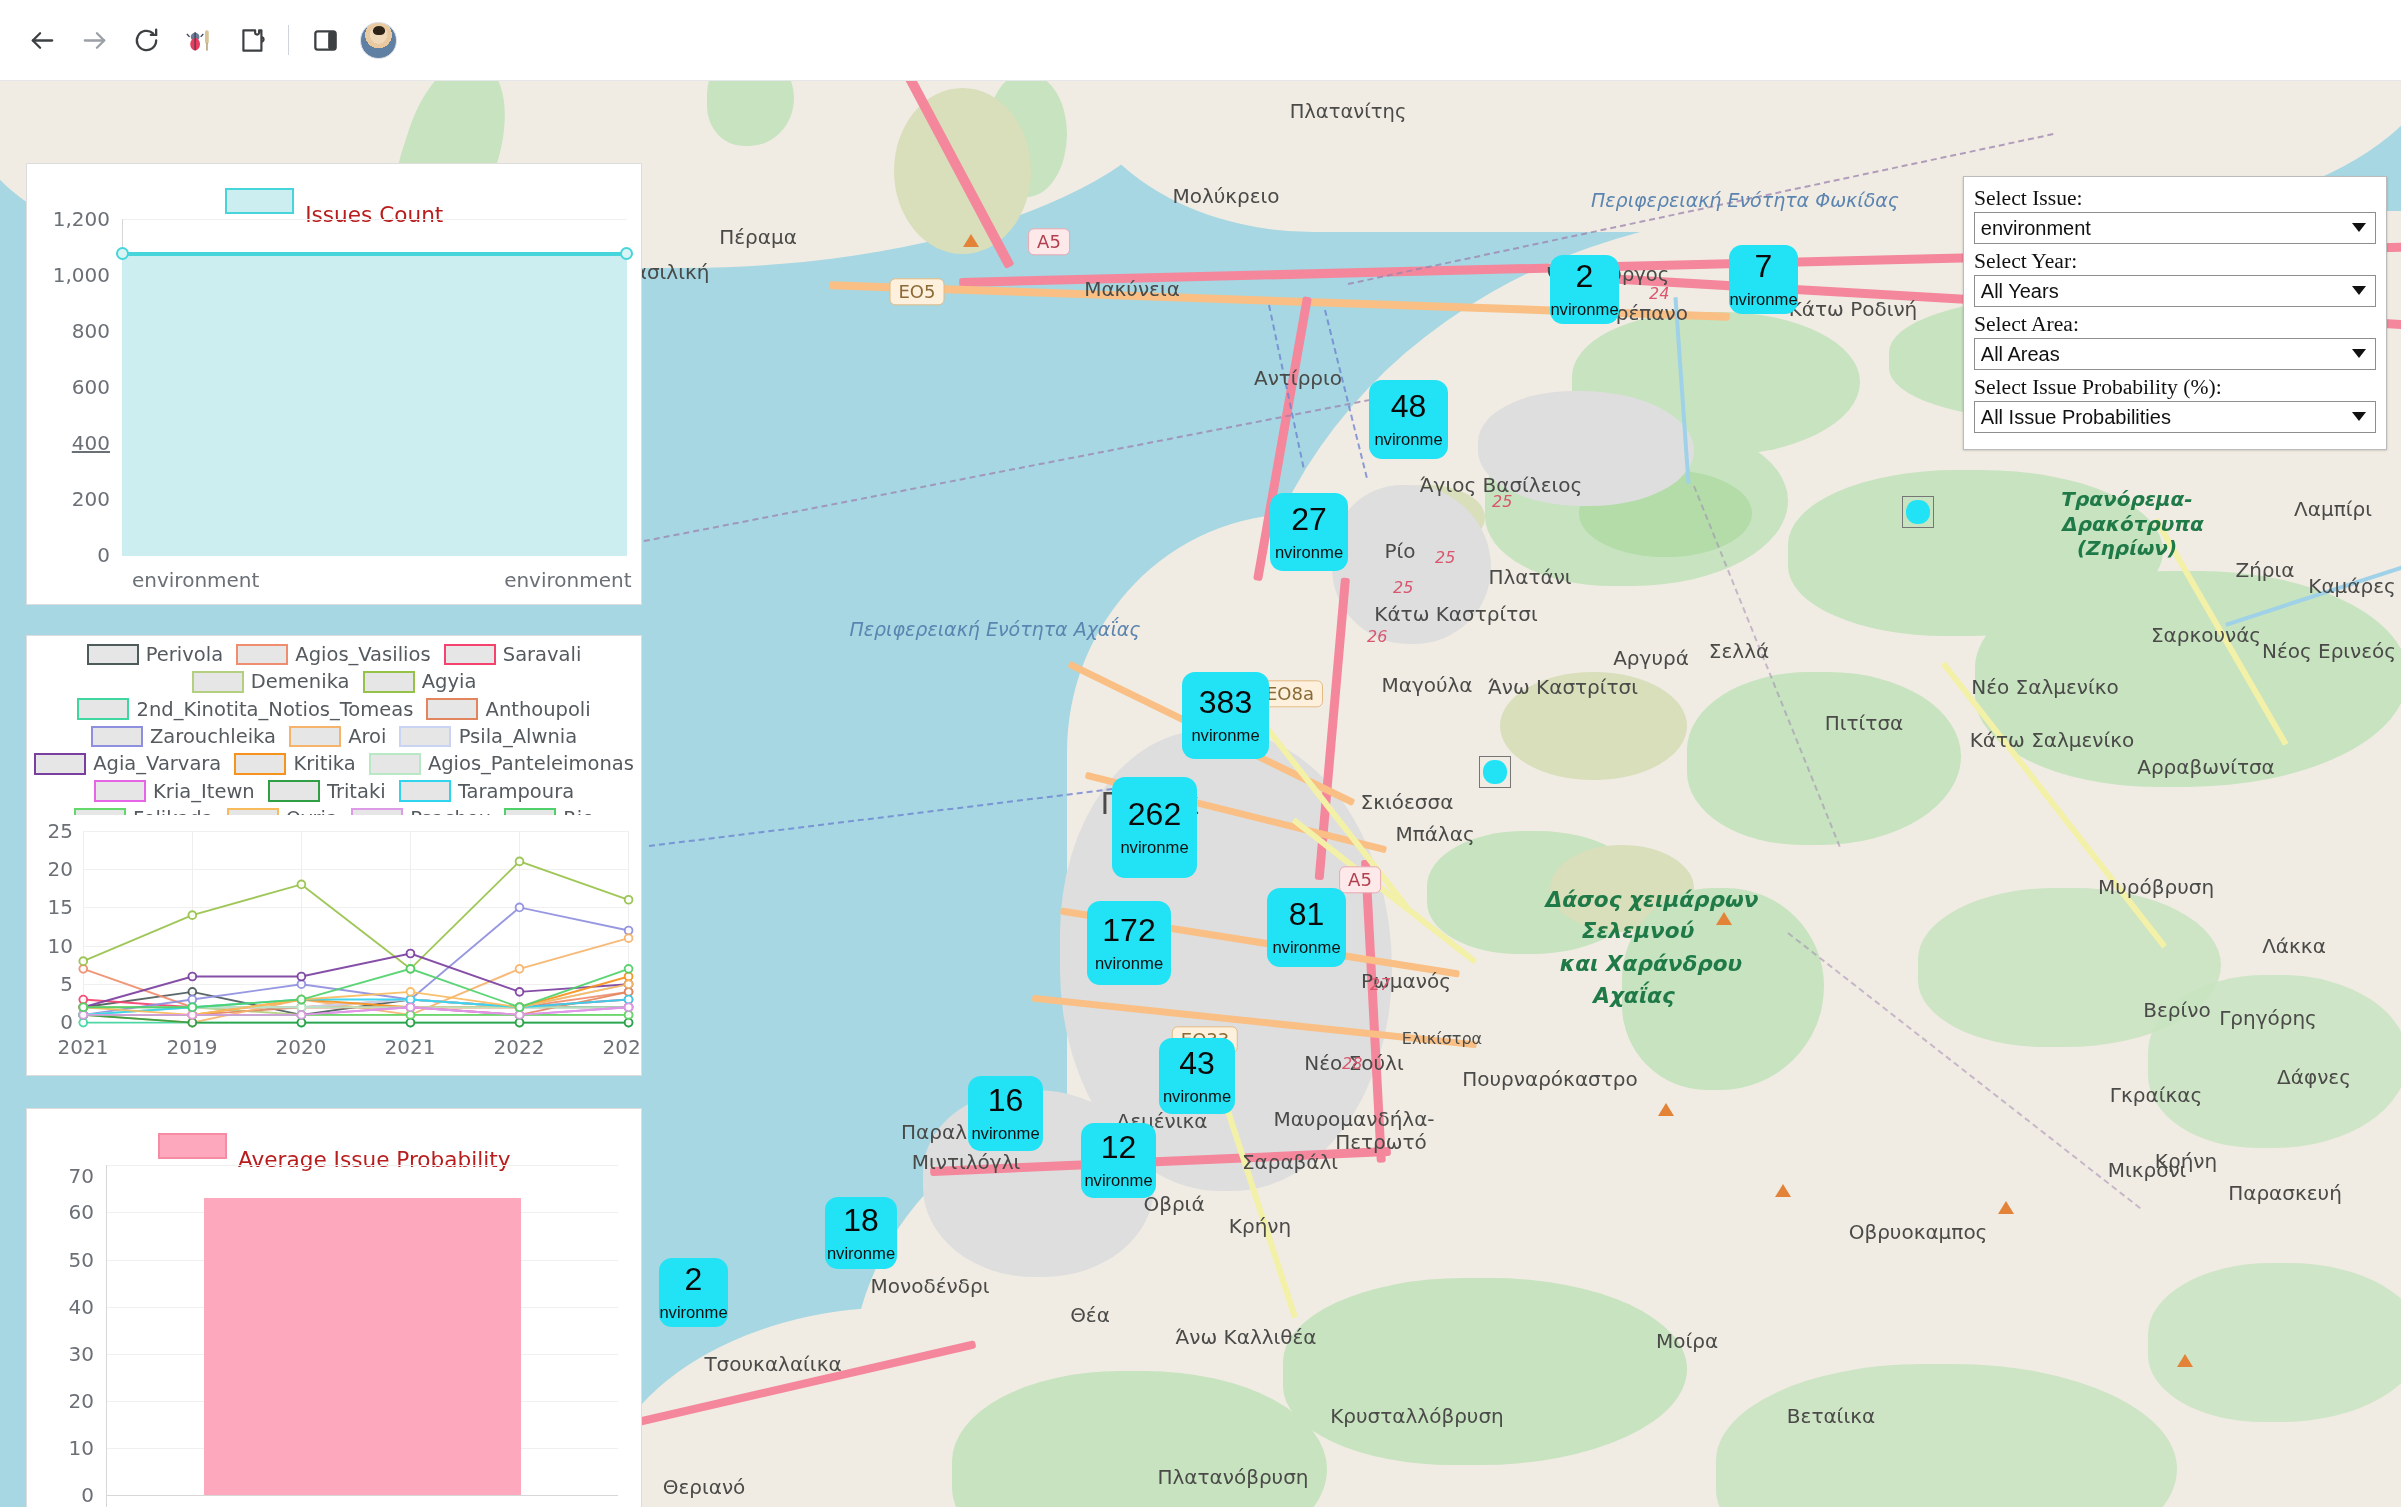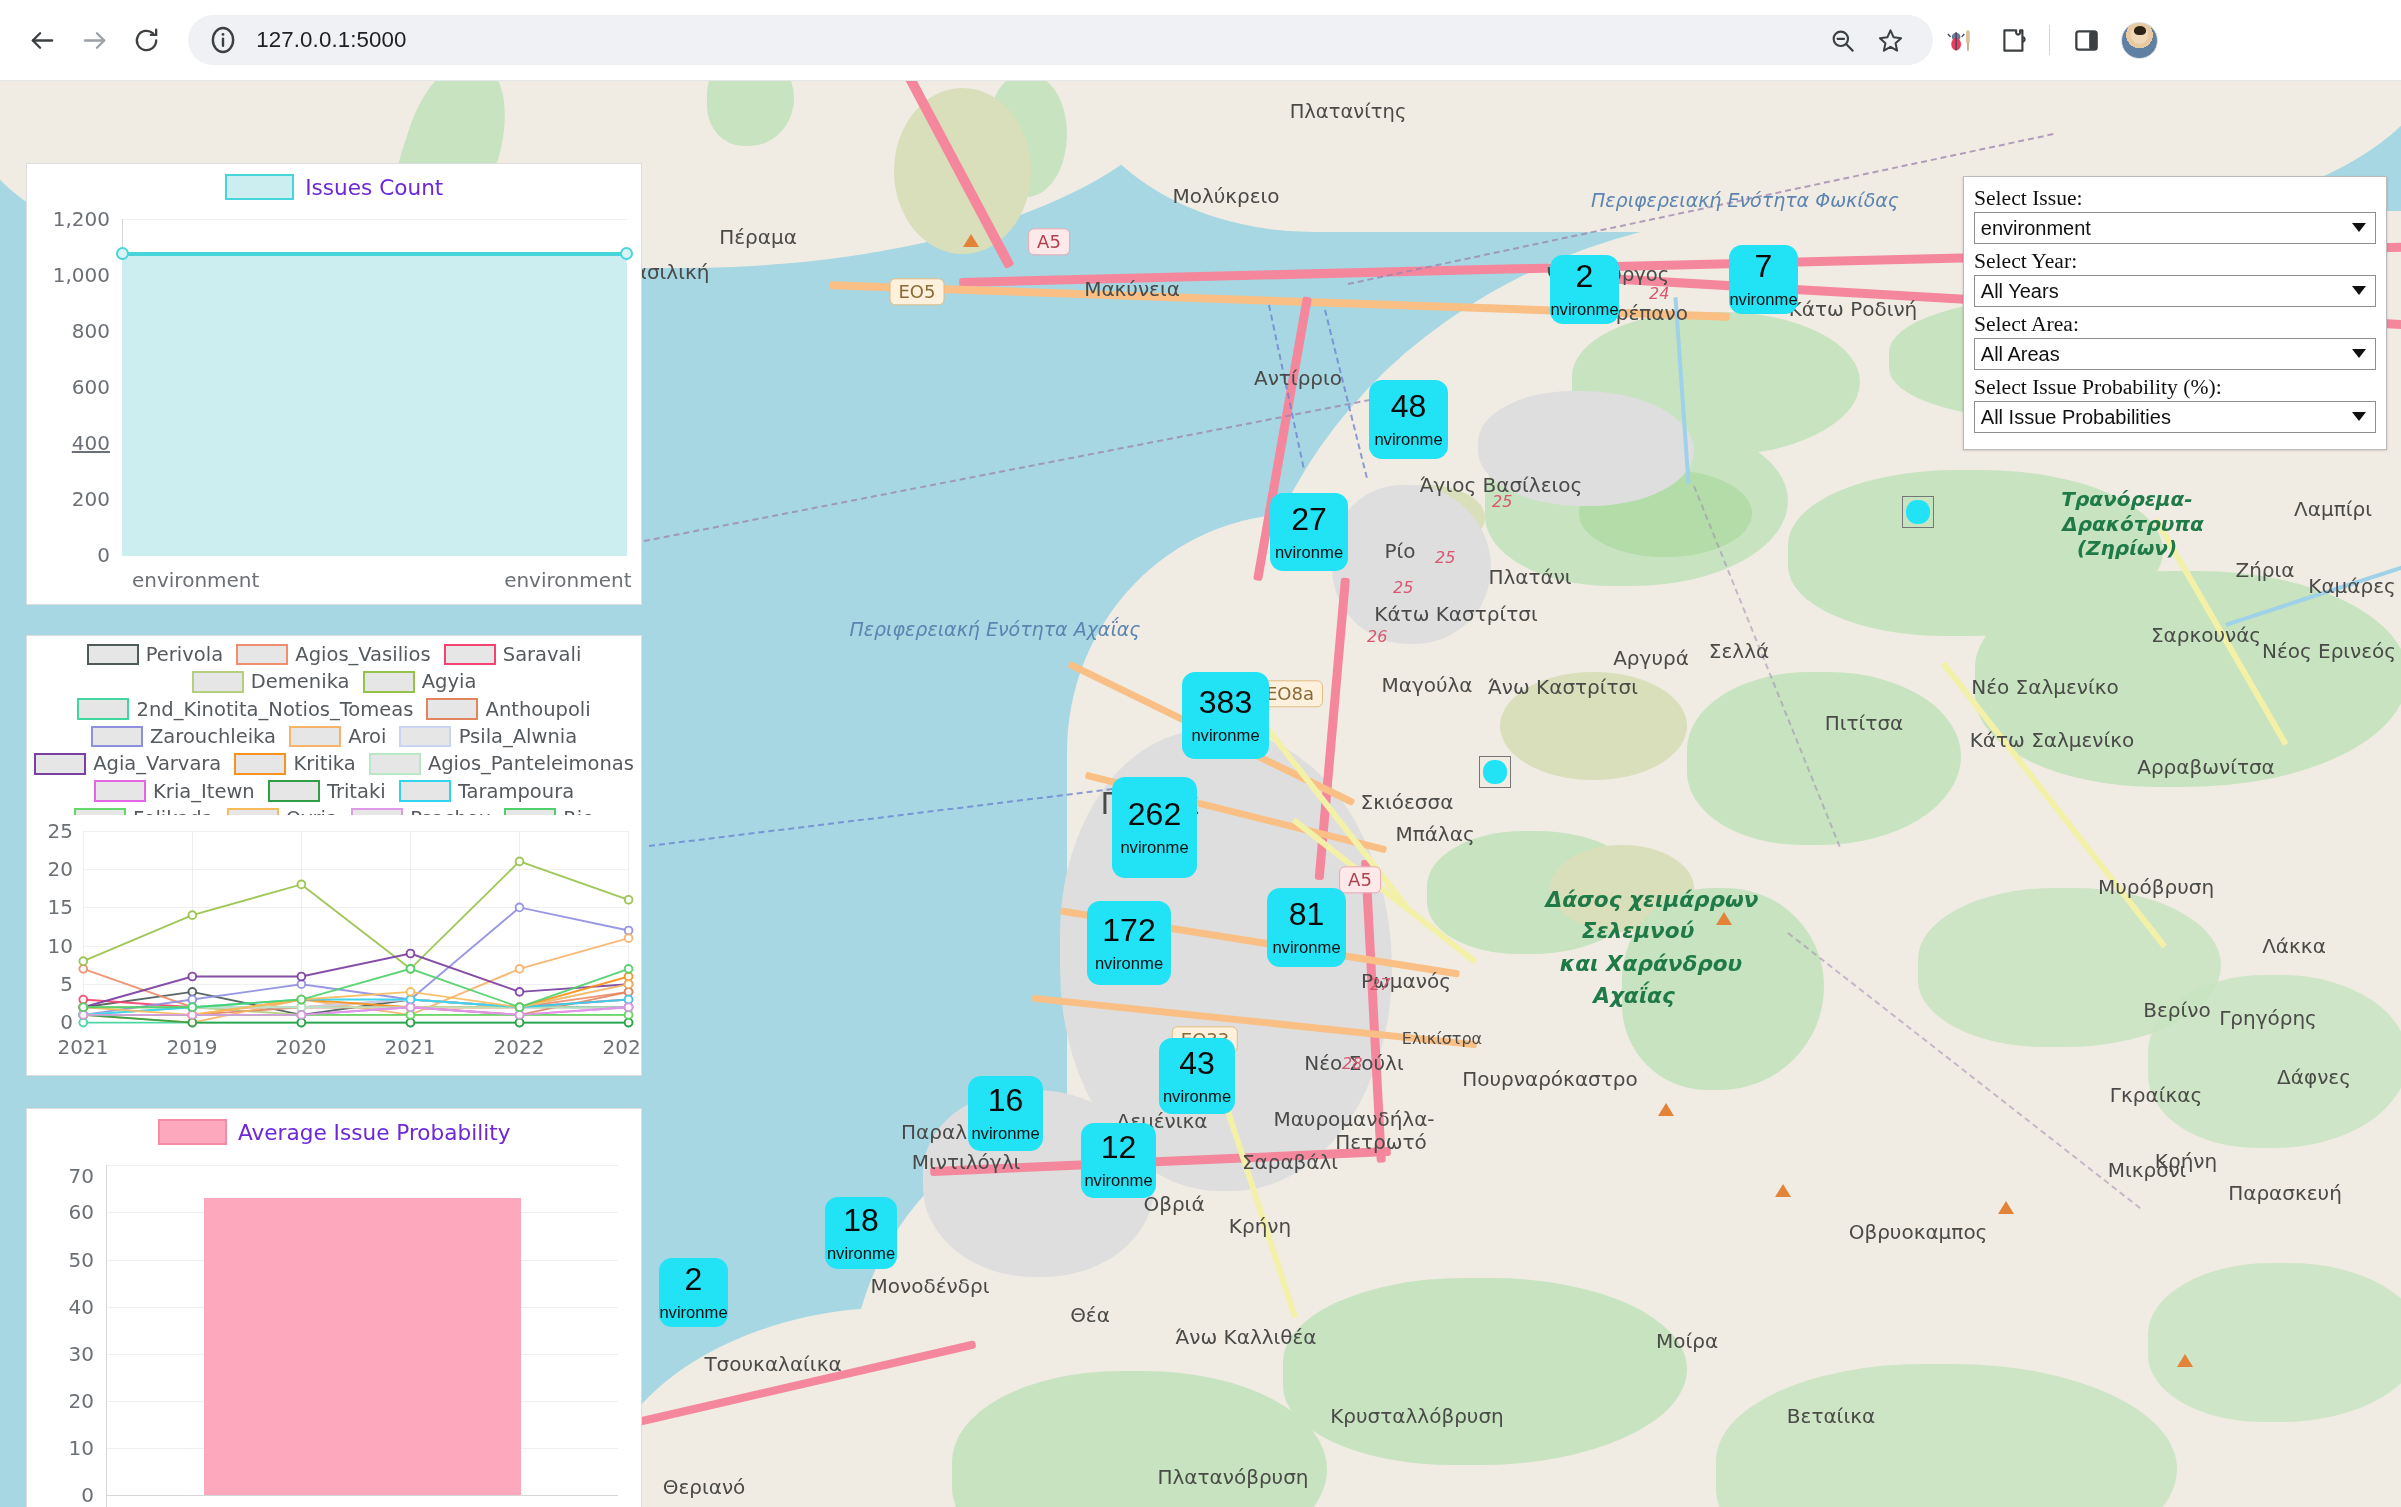--- a/index.html
+++ b/index.html
@@ -160,21 +160,21 @@
   #panel-avg-prob    { left: 26px; top: 1027px; width: 616px; height: 453px; }
 
   .chart-legend {
     display: flex; align-items: center; justify-content: center;
     gap: 11.5px; padding-top: 10px;
   }
   .lg-swatch {
     width: 69px; height: 26px; background: #e8e8e8; flex: 0 0 auto;
   }
   .lg-text {
-    font-size: 21.6px; color: #6d28d9; font-family: "DejaVu Sans", sans-serif;
+    font-size: 21.6px; color: #b91c1c; font-family: "DejaVu Sans", sans-serif; margin-top: 28px;
   }
 
   .plot { position: relative; }
   .ytick {
     position: absolute; right: 0; transform: translateY(-50%);
     font-size: 20px; color: #6b7076; font-family: "DejaVu Sans", sans-serif;
     text-align: right; white-space: nowrap;
   }
   .xtick {
     position: absolute; transform: translateX(-50%);
@@ -219,42 +219,20 @@
         <polyline points="14,6 20,12 14,18"></polyline>
     </svg>
   </div>
   <div class="nav-btn">
     <svg viewBox="0 0 24 24" fill="none" stroke="#3c4043" stroke-width="1.9" stroke-linecap="round">
       <path d="M20 12a8 8 0 1 1-2.6-5.9"></path>
         <polyline points="20,3 20,7.4 15.6,7.4"></polyline>
     </svg>
   </div>
 
-  <div id="url-bar">
-    <svg id="site-info-icon" viewBox="0 0 24 24" fill="none" stroke="#3c4043" stroke-width="1.8">
-      <ellipse cx="12" cy="12" rx="7.6" ry="9"></ellipse>
-      <line x1="12" y1="11" x2="12" y2="16.4" stroke-linecap="round"></line>
-      <circle cx="12" cy="7.8" r="1.05" fill="#3c4043" stroke="none"></circle>
-    </svg>
-    <div id="url-text">127.0.0.1:5000</div>
-    <div id="omni-actions">
-      <div class="omni-icon">
-        <svg viewBox="0 0 24 24" fill="none" stroke="#3c4043" stroke-width="1.9" stroke-linecap="round">
-          <circle cx="10.5" cy="10.5" r="6.4"></circle>
-            <line x1="15.2" y1="15.2" x2="21" y2="21"></line>
-          <line x1="7.6" y1="10.5" x2="13.4" y2="10.5"></line>
-        </svg>
-      </div>
-      <div class="omni-icon">
-        <svg viewBox="0 0 24 24" fill="none" stroke="#3c4043" stroke-width="1.8" stroke-linejoin="round">
-          <polygon points="12,3 14.8,9.2 21.4,9.9 16.5,14.4 17.9,21 12,17.6 6.1,21 7.5,14.4 2.6,9.9 9.2,9.2"></polygon>
-        </svg>
-      </div>
-    </div>
-  </div>
 
   <div id="toolbar-right">
     <div class="tb-icon">
       <svg viewBox="0 0 24 24">
         <ellipse cx="9.2" cy="9" rx="3.6" ry="3.4" fill="#6d7b96"></ellipse>
         <ellipse cx="9.2" cy="15" rx="4" ry="5.2" fill="#ea3c5e"></ellipse>
         <line x1="9.2" y1="5" x2="9.2" y2="20" stroke="#3a4254" stroke-width="1"></line>
         <line x1="4.6" y1="9" x2="2.4" y2="6.6" stroke="#3a4254" stroke-width="1.1"></line>
         <line x1="13.8" y1="9" x2="16" y2="6.6" stroke="#3a4254" stroke-width="1.1"></line>
         <rect x="17.4" y="3.6" width="3.1" height="11" rx="1.4" fill="#d8c39a"></rect>

